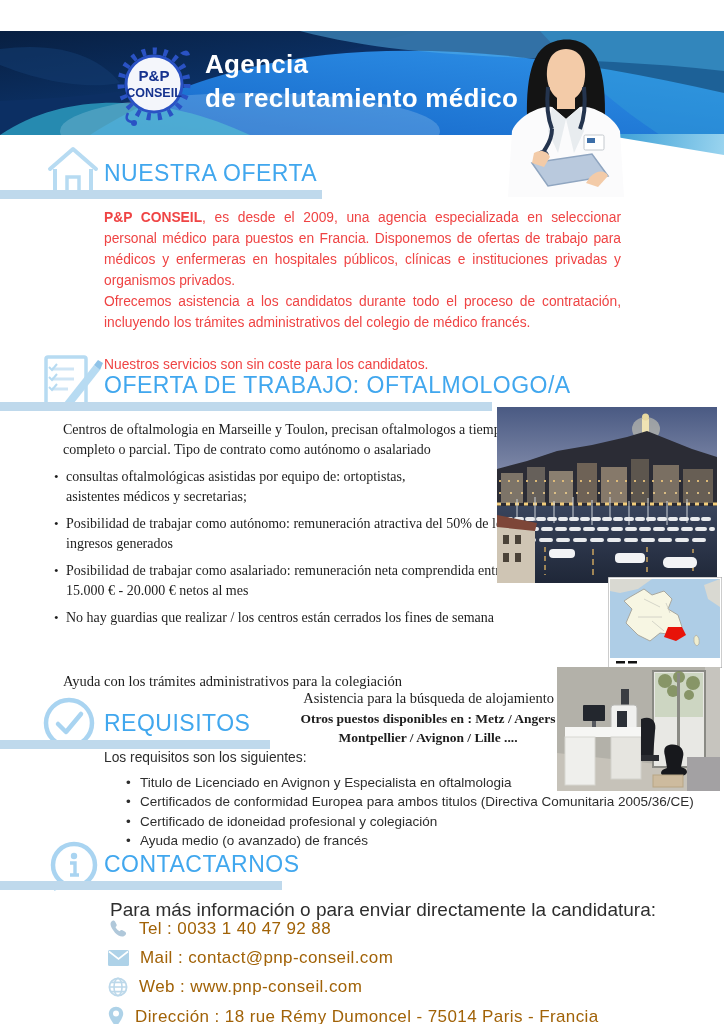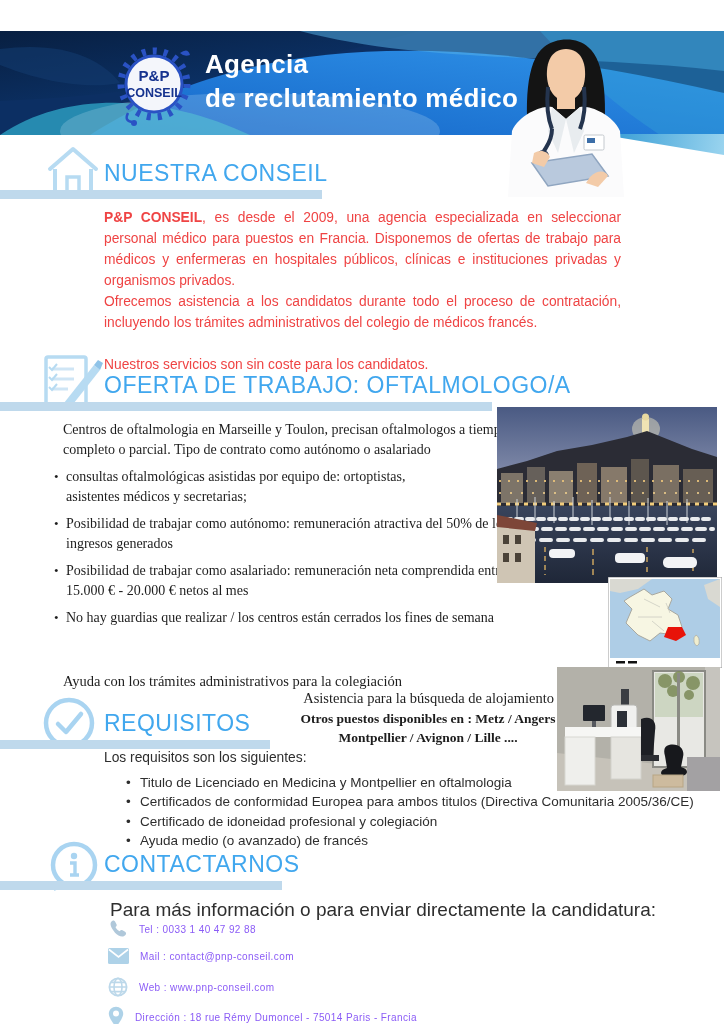--- a/index.html
+++ b/index.html
@@ -26,21 +26,21 @@
   ul.offer-list li:nth-child(3){max-width:465px;}
   ul.offer-list li:nth-child(4){max-width:600px;margin-bottom:6px;}
   ul.offer-list li:nth-child(5){max-width:535px;}
 
   ul.req-list{position:absolute;left:140px;top:742px;width:575px;margin:0;padding:0;
     font-size:13.5px;line-height:19.3px;color:#2e2e2e;list-style:none;}
   ul.req-list li{position:relative;margin:0;}
   ul.req-list li::before{content:"•";position:absolute;left:-14px;top:0;}
 
   .contact-row{position:absolute;left:108px;display:flex;align-items:center;gap:11px;
-    font-size:10px;letter-spacing:.4px;color:#8b5cf6;}
+    font-size:17px;letter-spacing:.4px;color:#a16207;}
   .contact-row svg{flex:0 0 auto;}
 
   .hdr-title{position:absolute;color:#ffffff;font-weight:bold;font-size:26px;letter-spacing:.3px;white-space:nowrap;}
 
   .photo{position:absolute;overflow:hidden;}
   .footer-bar{position:absolute;left:88px;top:1015px;width:636px;height:9px;background:#0c2746;}
 </style>
 </head>
 <body>
 
@@ -100,26 +100,26 @@
     <path d="M46,128 L106,119 L122,141 L62,151 Z" fill="#b9c9dd" stroke="#8fa5c0" stroke-width="1.5"></path>
     <path d="M48,118 C54,114 62,116 64,122 L58,132 L46,128 Z" fill="#f3cba8"></path>
     <path d="M104,142 C112,134 120,136 122,141 L112,152 L100,148 Z" fill="#f3cba8"></path>
   </svg>
 
   <svg class="abs" style="left:44px;top:112px" width="58" height="54" viewBox="0 0 58 54">
     <path d="M6,26 L29,6 L52,26" fill="none" stroke="#b7dbf2" stroke-width="4" stroke-linecap="round" stroke-linejoin="round"></path>
     <path d="M11,26 V50 M47,26 V50" fill="none" stroke="#b7dbf2" stroke-width="4"></path>
     <rect x="23" y="34" width="12" height="16" fill="none" stroke="#b7dbf2" stroke-width="3.5"></rect>
   </svg>
-  <div class="sec-title" style="left:104px;top:129px;">NUESTRA CONSEIL</div>
+  <div class="sec-title" style="left:104px;top:129px;">NUESTRA OFERTA</div>
   <div class="bar" style="left:0;top:159px;width:322px;"></div>
 
   <div class="abs sans-p" style="left:104px;top:176px;width:517px;">
     <p><b>P&amp;P CONSEIL</b><span>, es desde el 2009, una agencia especializada en seleccionar personal médico para puestos en Francia. Disponemos de ofertas de trabajo para médicos y enfermeras en hospitales públicos, clínicas e instituciones privadas y organismos privados.</span></p>
-    <p>Ofrecemos asistencia a los candidatos durante todo el proceso de contratación, incluyendo los trámites administrativos del colegio de médicos francés.</p>
+    <p>Ofrecemos asistencia a los candidatos durante todo el proceso de contratación, incluyendo los trámites administrativos del colegio de médico francés.</p>
     <p style="margin-top:21px;text-align:left;">Nuestros servicios son sin coste para los candidatos.</p>
   </div>
 
   <svg class="abs" style="left:42px;top:320px" width="62" height="60" viewBox="0 0 62 60">
     <rect x="4" y="6" width="40" height="50" rx="2" fill="#ffffff" stroke="#b7dbf2" stroke-width="3.5"></rect>
     <path d="M10,18 h22 M10,28 h22 M10,38 h16" stroke="#cfe5f5" stroke-width="3"></path>
     <path d="M7,16 l3,3 5,-6 M7,26 l3,3 5,-6 M7,36 l3,3 5,-6" stroke="#b7dbf2" stroke-width="2" fill="none"></path>
     <path d="M22,52 L52,14 L58,19 L28,57 L20,59 Z" fill="#b7dbf2"></path>
     <path d="M52,14 L58,19 L61,12 L56,9 Z" fill="#8fc3e8"></path>
   </svg>
@@ -262,21 +262,21 @@
   <svg class="abs" style="left:40px;top:664px" width="58" height="56" viewBox="0 0 58 56">
     <circle cx="29" cy="28" r="23" fill="none" stroke="#a9d4f1" stroke-width="4.5"></circle>
     <path d="M18,29 L26,37 L41,19" fill="none" stroke="#a9d4f1" stroke-width="4.5" stroke-linecap="round" stroke-linejoin="round"></path>
   </svg>
   <div class="sec-title" style="left:104px;top:679px;">REQUISITOS</div>
   <div class="bar" style="left:0;top:709px;width:270px;"></div>
 
   <div class="abs" style="left:104px;top:719px;font-size:13.8px;">Los requisitos son los siguientes:</div>
 
   <ul class="req-list">
-    <li>Titulo de Licenciado en Medicina y Montpellier en oftalmologia</li>
+    <li>Titulo de Licenciado en Avignon y Especialista en oftalmologia</li>
     <li>Certificados de conformidad Europea para ambos titulos (Directiva Comunitaria 2005/36/CE)</li>
     <li>Certificado de idoneidad profesional y colegiación</li>
     <li>Ayuda medio (o avanzado) de francés</li>
   </ul>
 
   <svg class="abs" style="left:46px;top:808px" width="56" height="56" viewBox="0 0 56 56">
     <circle cx="28" cy="26" r="21" fill="none" stroke="#a9d4f1" stroke-width="4.5"></circle>
     <path d="M12,42 L8,52 L20,47" fill="#a9d4f1"></path>
     <circle cx="28" cy="17" r="3.2" fill="#a9d4f1"></circle>
     <path d="M24,24 h5 v12 h4 M24,36 h9" fill="none" stroke="#a9d4f1" stroke-width="3.4"></path>

